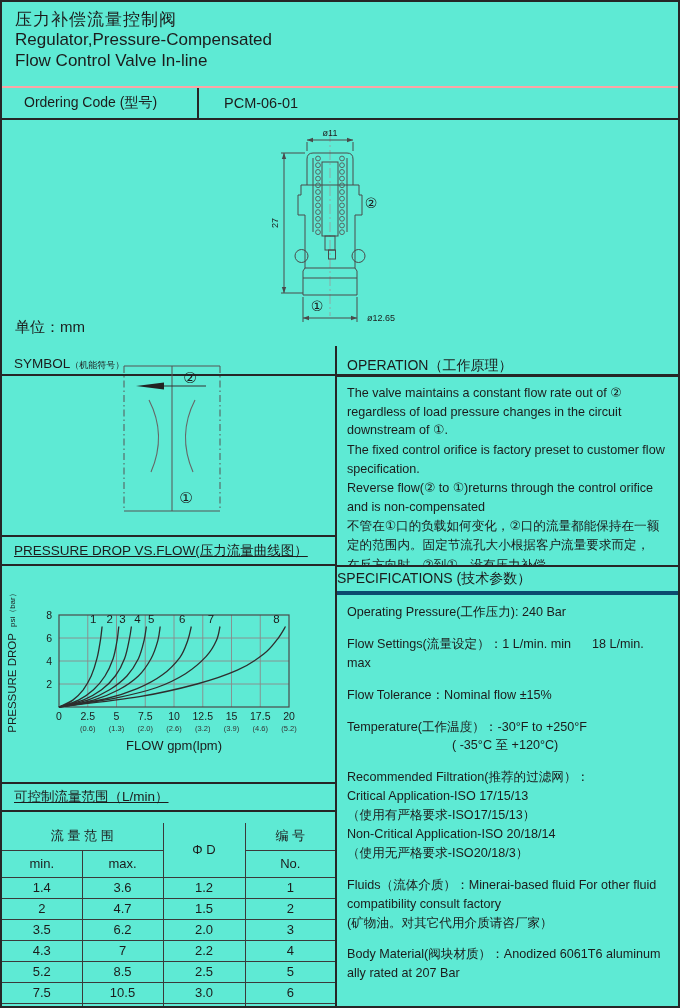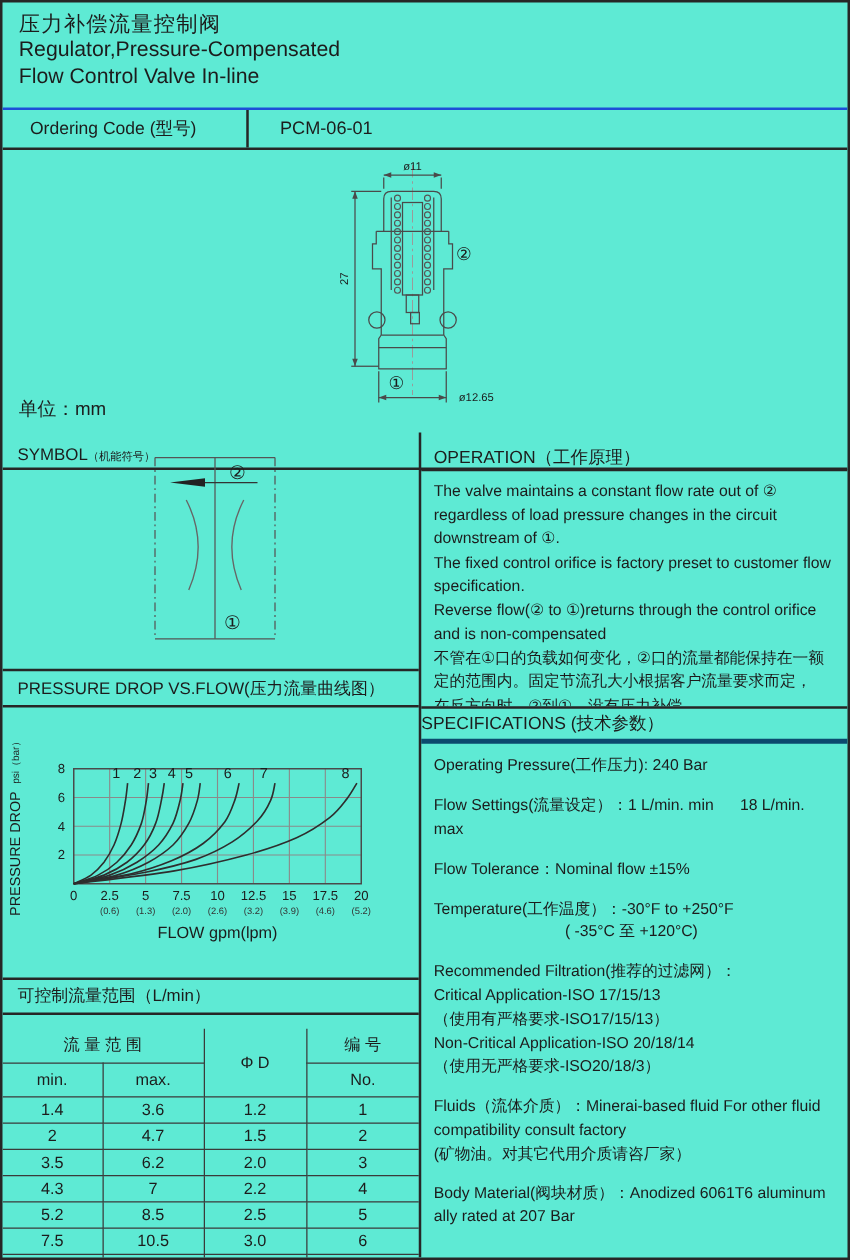--- a/index.html
+++ b/index.html
@@ -4,42 +4,42 @@
 <style>
   html,body{margin:0;padding:0;background:#e9e9e9;}
   .page{position:relative;width:680px;height:1008px;margin:0 auto;background:#5eead4;
         border:2px solid #262626;box-sizing:border-box;overflow:hidden;
         font-family:"Liberation Sans","DejaVu Sans",sans-serif;color:#1c1c1c;}
   
   .title-block{position:absolute;left:13px;top:8px;line-height:1.2;font-size:17px;}
   .title-zh{letter-spacing:1px;}
   
   .ordering-row{position:absolute;left:0;right:0;top:84px;height:34px;
-      border-top:2px solid #1d4ed8;border-bottom:2px solid #262626;
+      border-top:2px solid #fca5a5;border-bottom:2px solid #262626;
       display:flex;align-items:center;font-size:14px;box-sizing:border-box;}
   .ordering-label{width:195px;padding-left:22px;box-sizing:border-box;}
   .ordering-divider{align-self:stretch;border-left:2px solid #262626;}
   .ordering-code{padding-left:25px;font-size:14.5px;}
   
   .drawing-section{position:absolute;left:0;right:0;top:118px;height:256px;
       border-bottom:2px solid #262626;box-sizing:border-box;}
   .valve-svg{position:absolute;left:0;top:0;}
   .units-note{position:absolute;left:13px;top:198px;font-size:15px;}
   
   .main-cols{position:absolute;left:0;right:0;top:344px;bottom:0;display:flex;}
   .left-col{width:333px;border-right:2px solid #262626;display:flex;flex-direction:column;box-sizing:content-box;gap:11px;}
   .right-col{flex:1;display:flex;flex-direction:column;min-width:0;}
   
   .symbol-section{height:178px;position:relative;flex:none;}
   .symbol-heading{position:absolute;left:12px;top:10px;font-size:13.5px;}
   .symbol-heading .zh{font-size:9px;}
   .symbol-svg{position:absolute;left:120px;top:18px;}
   
   .band{border-top:2px solid #262626;border-bottom:2px solid #262626;
-        display:flex;align-items:center;box-sizing:border-box;flex:none;}
+        display:flex;align-items:center;box-sizing:border-box;flex:none;text-decoration:underline;}
   .chart-heading{height:31px;font-size:13.5px;padding-left:12px;}
   .table-heading{height:30px;font-size:13.5px;padding-left:12px;}
   .chart-wrap{height:194px;flex:none;}
   .table-wrap{flex:1;}
   
   .flow-table{width:100%;height:100%;border-collapse:collapse;table-layout:fixed;
       font-size:13px;text-align:center;}
   .flow-table th,.flow-table td{border:1px solid #3a3a3a;font-weight:400;padding:0;}
   .flow-table thead tr{height:27px;}
   .flow-table tbody tr{height:21px;}

